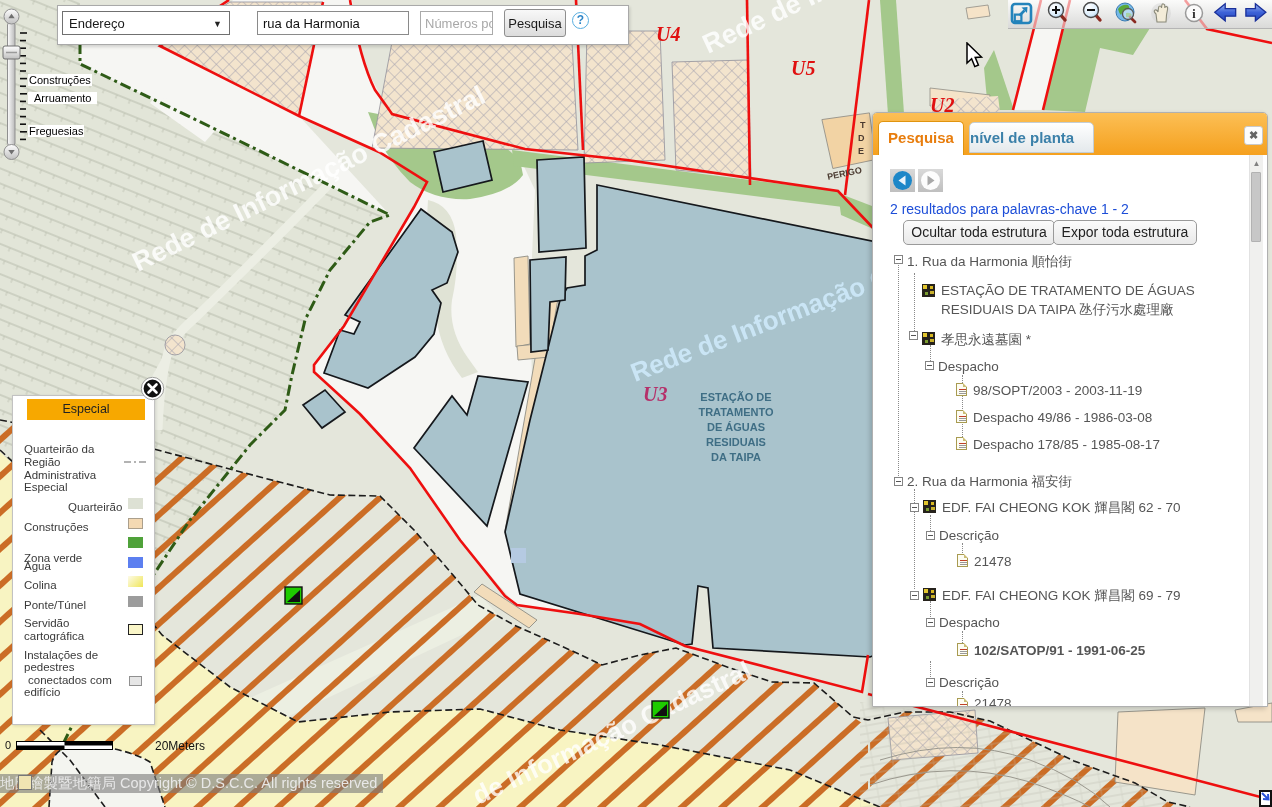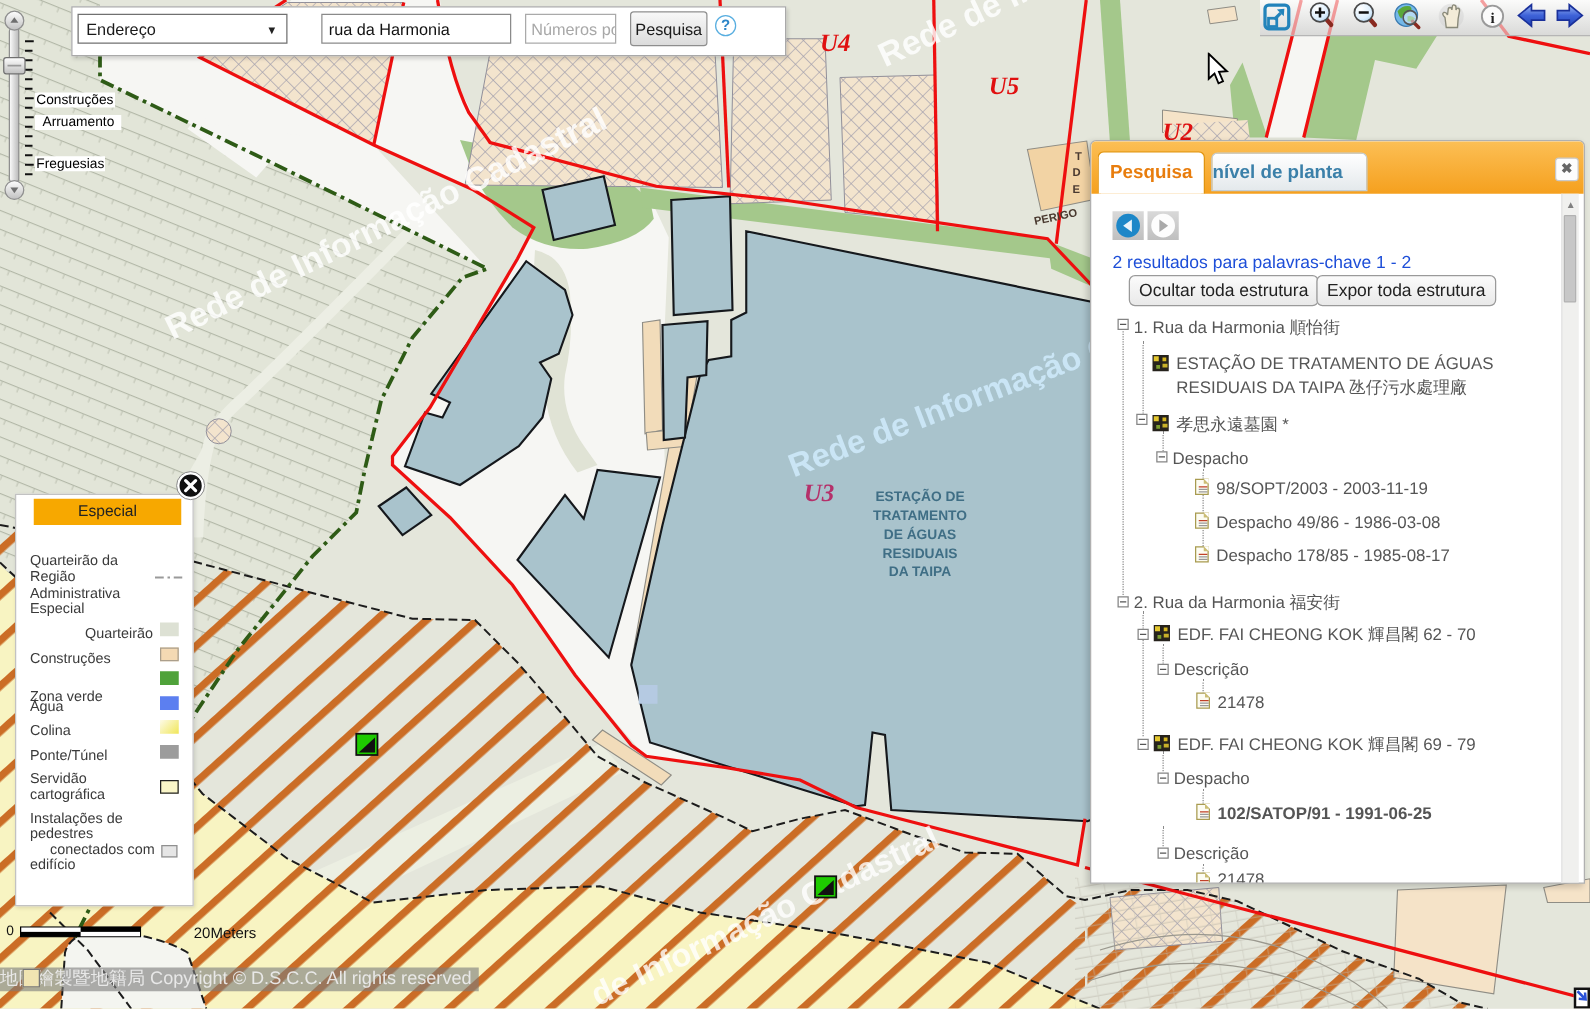--- a/index.html
+++ b/index.html
@@ -397,21 +397,21 @@
       <div class="abs sw" style="top:162px;background:#5c7ff0;"></div>
   <div class="abs" style="left:12px;top:184px;">Colina</div>
       <div class="abs sw" style="top:181px;background:linear-gradient(135deg,#fdfbe8,#f0e658);"></div>
   <div class="abs" style="left:12px;top:204px;">Ponte/Túnel</div>
       <div class="abs sw" style="top:201px;background:#9c9c9c;"></div>
   <div class="abs" style="left:12px;top:222px;">Servidão</div>
   <div class="abs" style="left:12px;top:235px;">cartográfica</div>
   <div class="abs sw" style="top:229px;background:#faf6c8;border:1px solid #222;"></div>
   <div class="abs" style="left:12px;top:254px;">Instalações de</div>
   <div class="abs" style="left:12px;top:266px;">pedestres</div>
-  <div class="abs" style="left:28px;top:279px;">conectados com</div>
+  <div class="abs" style="left:16px;top:279px;">conectados com</div>
   <div class="abs" style="left:12px;top:291px;">edifício</div>
   <div class="abs" style="left:117px;top:281px;width:11px;height:8px;background:#e6e6e6;border:1px solid #909090;"></div>
 </div>
 <svg class="abs" style="left:140px;top:376px" width="25" height="25" viewBox="0 0 25 25">
 <circle cx="12.5" cy="12.5" r="10" fill="#111" stroke="#fff" stroke-width="2.2"></circle>
 <circle cx="12.5" cy="12.5" r="11.2" fill="none" stroke="#888" stroke-width="0.8"></circle>
 <path d="M 8.5,8.5 L 16.5,16.5 M 16.5,8.5 L 8.5,16.5" stroke="#fff" stroke-width="2.6" stroke-linecap="round"></path>
 </svg>
 
 <div class="abs" style="left:5px;top:739px;font-size:11px;color:#111;">0</div>

